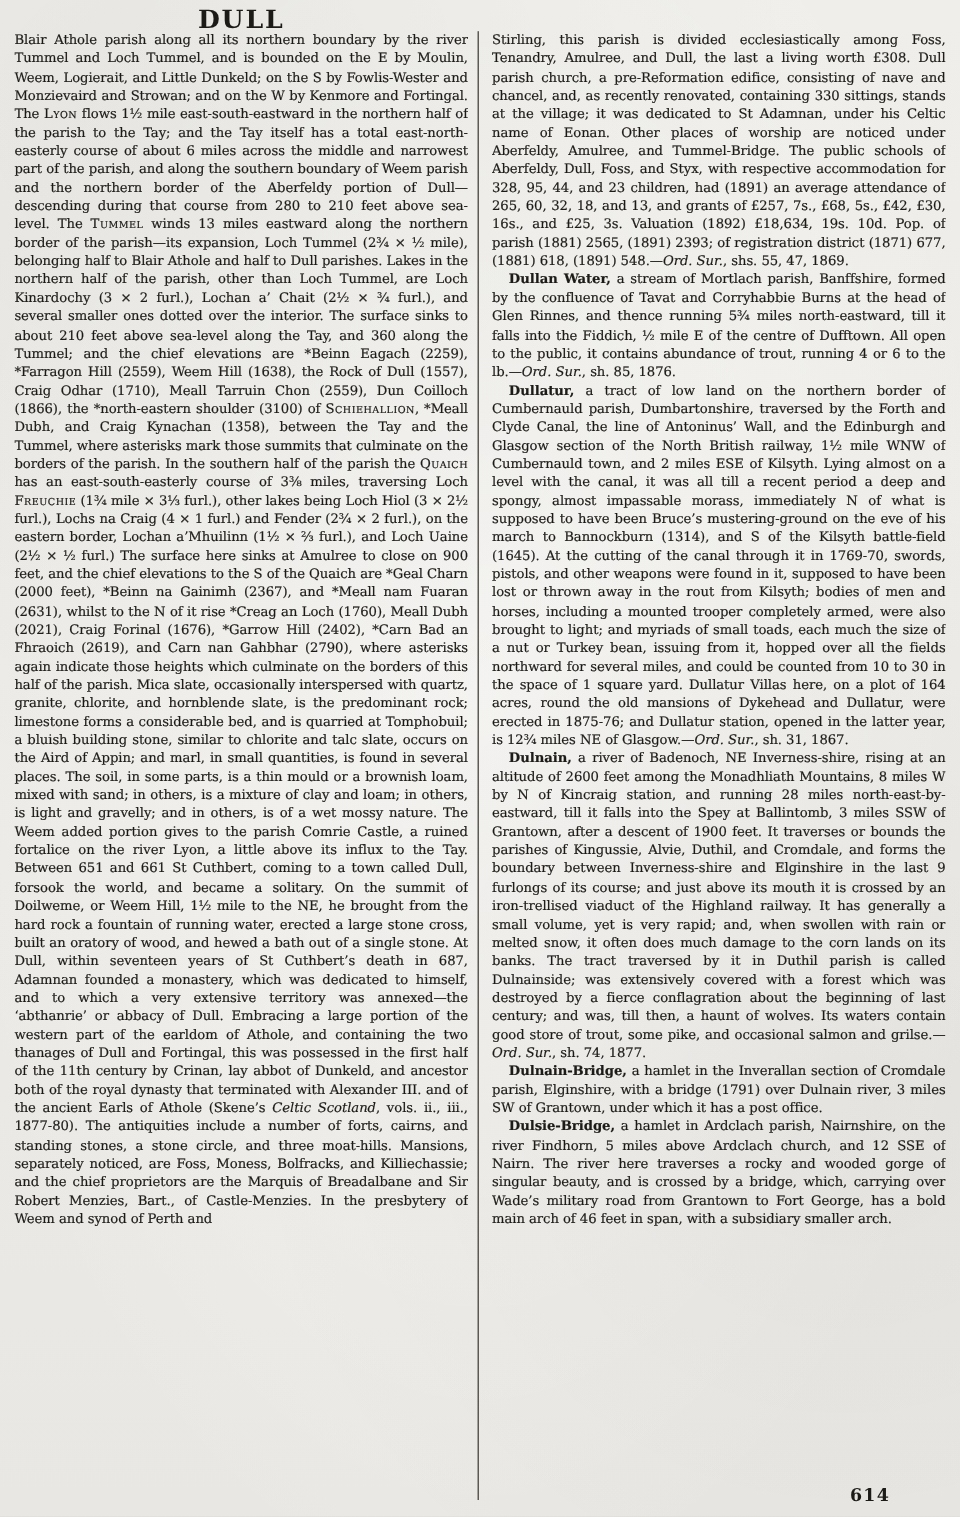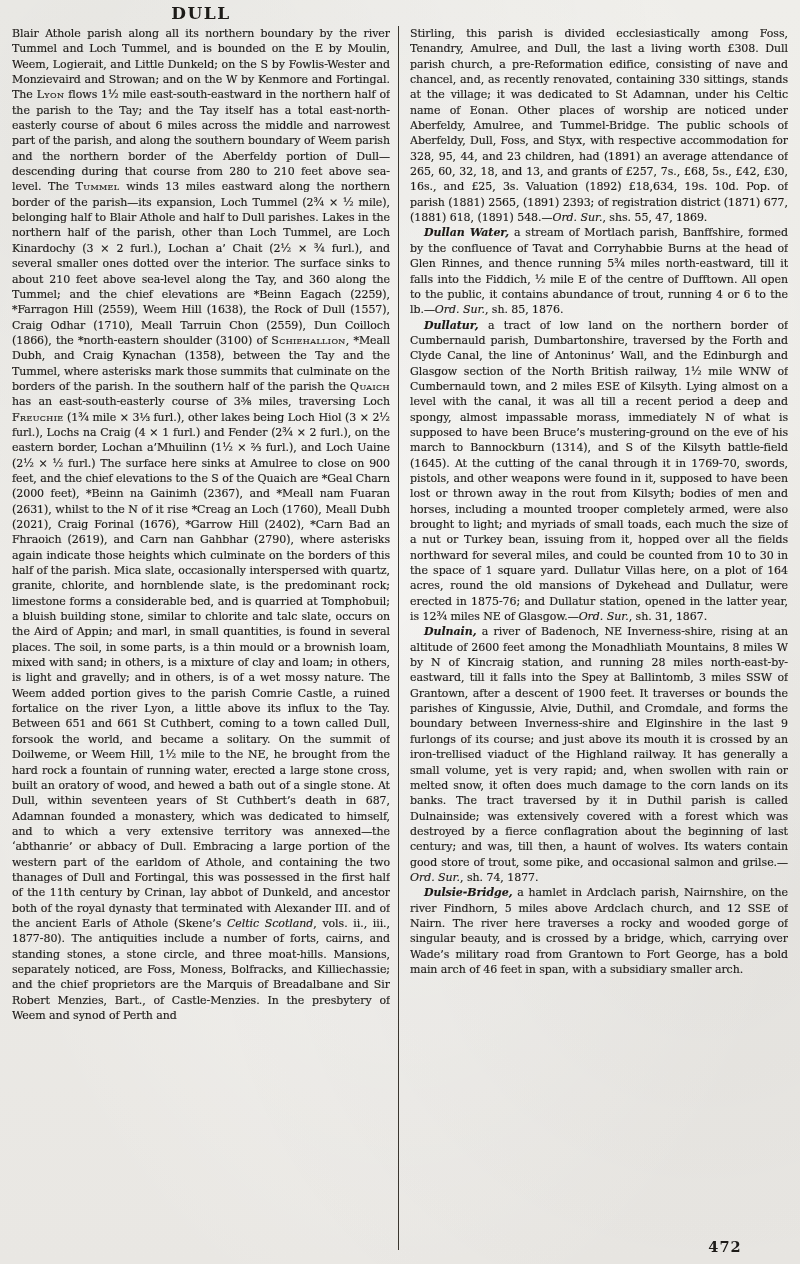--- a/index.html
+++ b/index.html
@@ -20,21 +20,21 @@
   .running-head {
     position: absolute;
     top: 3px; left: 0; right: 0;
     height: 20px;
   }
   .head-title {
     position: absolute;
     top: 0;
     width: 378px;
     text-align: center;
-    font-size: 17px;
+    font-size: 21px;
     font-weight: bold;
     letter-spacing: 1.5px;
   }
   .head-left  { left: 12px; }
   .head-right { left: 410px; }
   .divider {
     position: absolute;
     left: 398px; top: 26px;
     width: 1.4px; height: 1224px;
     background: #3a362f;
@@ -48,21 +48,21 @@
     font-size: 11px;
     line-height: 15.35px;
     text-align: justify;
     letter-spacing: -0.05px;
     -webkit-text-stroke: 0.15px #1d1b18;
   }
   .col-left  { left: 12px; }
   .col-right { left: 410px; }
   .col p { margin: 0; padding: 0; }
   .col p.indent { text-indent: 14px; }
-  b.lead { font-weight: bold; font-style: italic; }
+  b.lead { font-weight: bold; }
   i { font-style: italic; }
   .sc { font-variant: small-caps; letter-spacing: 0.4px; }
   .page-number {
     position: absolute;
     left: 700px; top: 1238px;
     width: 50px;
     text-align: center;
     font-size: 14.5px;
     font-weight: bold;
     letter-spacing: 1px;
@@ -80,17 +80,18 @@
 
   <div class="col col-left">
       <p>Blair Athole parish along all its northern boundary by the river Tummel and Loch Tummel, and is bounded on the E by Moulin, Weem, Logierait, and Little Dunkeld; on the S by Fowlis-Wester and Monzievaird and Strowan; and on the W by Kenmore and Fortingal.  The <span class="sc">Lyon</span> flows 1½ mile east-south-eastward in the northern half of the parish to the Tay; and the Tay itself has a total east-north-easterly course of about 6 miles across the middle and narrowest part of the parish, and along the southern boundary of Weem parish and the northern border of the Aberfeldy portion of Dull—descending during that course from 280 to 210 feet above sea-level.  The <span class="sc">Tummel</span> winds 13 miles eastward along the northern border of the parish—its expansion, Loch Tummel (2¾ × ½ mile), belonging half to Blair Athole and half to Dull parishes.  Lakes in the northern half of the parish, other than Loch Tummel, are Loch Kinardochy (3 × 2 furl.), Lochan a’ Chait (2½ × ¾ furl.), and several smaller ones dotted over the interior.  The surface sinks to about 210 feet above sea-level along the Tay, and 360 along the Tummel; and the chief elevations are *Beinn Eagach (2259), *Farragon Hill (2559), Weem Hill (1638), the Rock of Dull (1557), Craig Odhar (1710), Meall Tarruin Chon (2559), Dun Coilloch (1866), the *north-eastern shoulder (3100) of <span class="sc">Schiehallion</span>, *Meall Dubh, and Craig Kynachan (1358), between the Tay and the Tummel, where asterisks mark those summits that culminate on the borders of the parish.  In the southern half of the parish the <span class="sc">Quaich</span> has an east-south-easterly course of 3⅜ miles, traversing Loch <span class="sc">Freuchie</span> (1¾ mile × 3⅓ furl.), other lakes being Loch Hiol (3 × 2½ furl.), Lochs na Craig (4 × 1 furl.) and Fender (2¾ × 2 furl.), on the eastern border, Lochan a’Mhuilinn (1½ × ⅔ furl.), and Loch Uaine (2½ × ½ furl.)  The surface here sinks at Amulree to close on 900 feet, and the chief elevations to the S of the Quaich are *Geal Charn (2000 feet), *Beinn na Gainimh (2367), and *Meall nam Fuaran (2631), whilst to the N of it rise *Creag an Loch (1760), Meall Dubh (2021), Craig Forinal (1676), *Garrow Hill (2402), *Carn Bad an Fhraoich (2619), and Carn nan Gahbhar (2790), where asterisks again indicate those heights which culminate on the borders of this half of the parish.  Mica slate, occasionally interspersed with quartz, granite, chlorite, and hornblende slate, is the predominant rock; limestone forms a considerable bed, and is quarried at Tomphobuil; a bluish building stone, similar to chlorite and talc slate, occurs on the Aird of Appin; and marl, in small quantities, is found in several places.  The soil, in some parts, is a thin mould or a brownish loam, mixed with sand; in others, is a mixture of clay and loam; in others, is light and gravelly; and in others, is of a wet mossy nature.  The Weem added portion gives to the parish Comrie Castle, a ruined fortalice on the river Lyon, a little above its influx to the Tay.  Between 651 and 661 St Cuthbert, coming to a town called Dull, forsook the world, and became a solitary.  On the summit of Doilweme, or Weem Hill, 1½ mile to the NE, he brought from the hard rock a fountain of running water, erected a large stone cross, built an oratory of wood, and hewed a bath out of a single stone.  At Dull, within seventeen years of St Cuthbert’s death in 687, Adamnan founded a monastery, which was dedicated to himself, and to which a very extensive territory was annexed—the ‘abthanrie’ or abbacy of Dull.  Embracing a large portion of the western part of the earldom of Athole, and containing the two thanages of Dull and Fortingal, this was possessed in the first half of the 11th century by Crinan, lay abbot of Dunkeld, and ancestor both of the royal dynasty that terminated with Alexander III. and of the ancient Earls of Athole (Skene’s <i>Celtic Scotland</i>, vols. ii., iii., 1877-80).  The antiquities include a number of forts, cairns, and standing stones, a stone circle, and three moat-hills.  Mansions, separately noticed, are Foss, Moness, Bolfracks, and Killiechassie; and the chief proprietors are the Marquis of Breadalbane and Sir Robert Menzies, Bart., of Castle-Menzies.  In the presbytery of Weem and synod of Perth and</p>
     </div>
 
   <div class="col col-right">
       <p>Stirling, this parish is divided ecclesiastically among Foss, Tenandry, Amulree, and Dull, the last a living worth £308.  Dull parish church, a pre-Reformation edifice, consisting of nave and chancel, and, as recently renovated, containing 330 sittings, stands at the village; it was dedicated to St Adamnan, under his Celtic name of Eonan.  Other places of worship are noticed under Aberfeldy, Amulree, and Tummel-Bridge.  The public schools of Aberfeldy, Dull, Foss, and Styx, with respective accommodation for 328, 95, 44, and 23 children, had (1891) an average attendance of 265, 60, 32, 18, and 13, and grants of £257, 7s., £68, 5s., £42, £30, 16s., and £25, 3s.  Valuation (1892) £18,634, 19s. 10d.  Pop. of parish (1881) 2565, (1891) 2393; of registration district (1871) 677, (1881) 618, (1891) 548.—<i>Ord. Sur.</i>, shs. 55, 47, 1869.</p>
       <p class="indent"><b class="lead">Dullan Water,</b> a stream of Mortlach parish, Banffshire, formed by the confluence of Tavat and Corryhabbie Burns at the head of Glen Rinnes, and thence running 5¾ miles north-eastward, till it falls into the Fiddich, ½ mile E of the centre of Dufftown.  All open to the public, it contains abundance of trout, running 4 or 6 to the lb.—<i>Ord. Sur.</i>, sh. 85, 1876.</p>
       <p class="indent"><b class="lead">Dullatur,</b> a tract of low land on the northern border of Cumbernauld parish, Dumbartonshire, traversed by the Forth and Clyde Canal, the line of Antoninus’ Wall, and the Edinburgh and Glasgow section of the North British railway, 1½ mile WNW of Cumbernauld town, and 2 miles ESE of Kilsyth.  Lying almost on a level with the canal, it was all till a recent period a deep and spongy, almost impassable morass, immediately N of what is supposed to have been Bruce’s mustering-ground on the eve of his march to Bannockburn (1314), and S of the Kilsyth battle-field (1645).  At the cutting of the canal through it in 1769-70, swords, pistols, and other weapons were found in it, supposed to have been lost or thrown away in the rout from Kilsyth; bodies of men and horses, including a mounted trooper completely armed, were also brought to light; and myriads of small toads, each much the size of a nut or Turkey bean, issuing from it, hopped over all the fields northward for several miles, and could be counted from 10 to 30 in the space of 1 square yard.  Dullatur Villas here, on a plot of 164 acres, round the old mansions of Dykehead and Dullatur, were erected in 1875-76; and Dullatur station, opened in the latter year, is 12¾ miles NE of Glasgow.—<i>Ord. Sur.</i>, sh. 31, 1867.</p>
       <p class="indent"><b class="lead">Dulnain,</b> a river of Badenoch, NE Inverness-shire, rising at an altitude of 2600 feet among the Monadhliath Mountains, 8 miles W by N of Kincraig station, and running 28 miles north-east-by-eastward, till it falls into the Spey at Ballintomb, 3 miles SSW of Grantown, after a descent of 1900 feet.  It traverses or bounds the parishes of Kingussie, Alvie, Duthil, and Cromdale, and forms the boundary between Inverness-shire and Elginshire in the last 9 furlongs of its course; and just above its mouth it is crossed by an iron-trellised viaduct of the Highland railway.  It has generally a small volume, yet is very rapid; and, when swollen with rain or melted snow, it often does much damage to the corn lands on its banks.  The tract traversed by it in Duthil parish is called Dulnainside; was extensively covered with a forest which was destroyed by a fierce conflagration about the beginning of last century; and was, till then, a haunt of wolves.  Its waters contain good store of trout, some pike, and occasional salmon and grilse.—<i>Ord. Sur.</i>, sh. 74, 1877.</p>
+      <p class="indent"><b class="lead">Dulnain-Bridge,</b> a hamlet in the Inverallan section of Cromdale parish, Elginshire, with a bridge (1791) over Dulnain river, 3 miles SW of Grantown, under which it has a post office.</p>
       <p class="indent"><b class="lead">Dulsie-Bridge,</b> a hamlet in Ardclach parish, Nairnshire, on the river Findhorn, 5 miles above Ardclach church, and 12 SSE of Nairn.  The river here traverses a rocky and wooded gorge of singular beauty, and is crossed by a bridge, which, carrying over Wade’s military road from Grantown to Fort George, has a bold main arch of 46 feet in span, with a subsidiary smaller arch.</p>
     </div>
 
-  <div class="page-number">472</div>
+  <div class="page-number">614</div>
 </div>
 
 </body></html>

